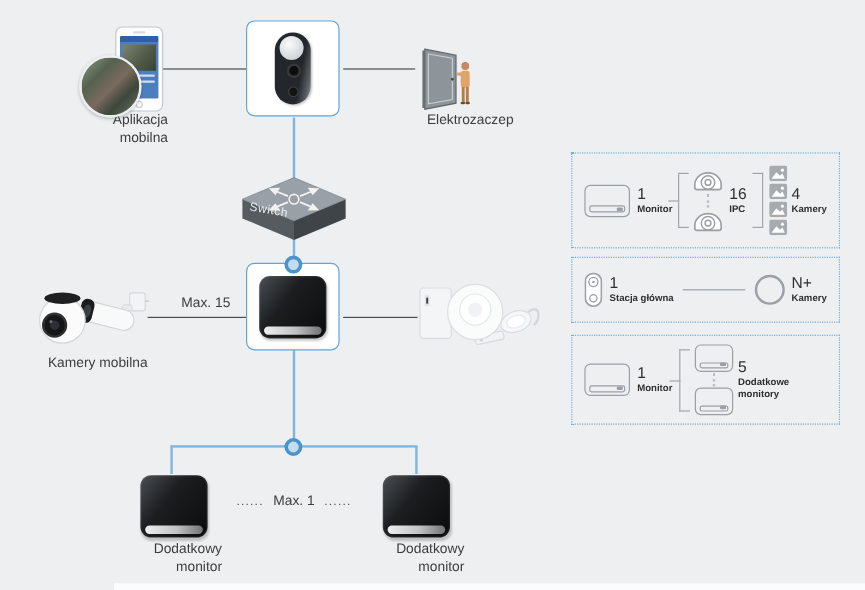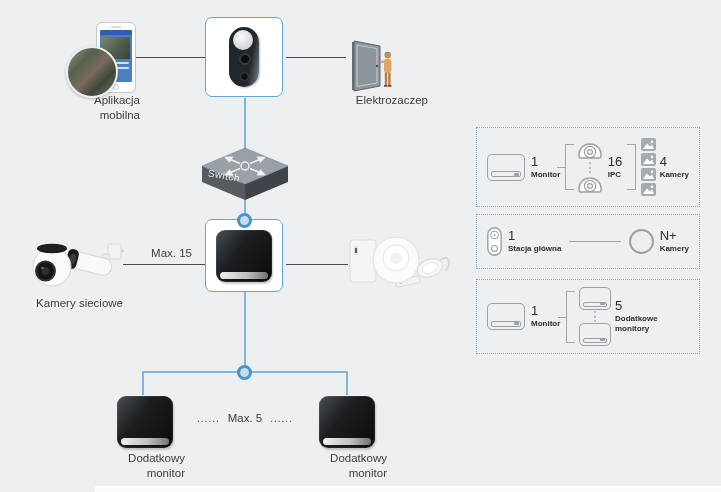--- a/index.html
+++ b/index.html
@@ -180,21 +180,21 @@
         <rect x="44" y="19.5" width="11" height="20" rx="5" fill="#1b1c1d"></rect>
         <ellipse cx="50" cy="29.5" rx="3.2" ry="5.5" fill="#3a3e42"></ellipse>
       </g>
       <circle cx="30" cy="33" r="19" fill="#fbfbfb" stroke="#d3d6d8" stroke-width="1"></circle>
       <ellipse cx="30" cy="14.5" rx="15" ry="4.8" fill="#1e1f20"></ellipse>
       <circle cx="23.5" cy="37" r="9.5" fill="#141516" stroke="#2e3031" stroke-width="2"></circle>
       <circle cx="23.5" cy="37" r="4" fill="#2c2f33"></circle>
       <circle cx="20.5" cy="34" r="1.3" fill="#6b6f73"></circle>
     </svg>
   </div>
-  <div class="lbl" style="left:21px;top:296px;width:102px;">Kamery sieciowe</div>
+  <div class="lbl" style="left:21px;top:296px;width:102px;">Kamery mobilna</div>
   <div class="lbl" style="left:136px;top:246px;width:56px;">Max. 15</div>
 
   <div class="node-box" style="left:205px;top:219px;height:73px;">
     <div class="dm"></div>
   </div>
 
   <div style="position:absolute;left:348px;top:230px;z-index:3;">
     <svg width="104" height="62" viewBox="0 0 104 62">
       <rect x="2" y="10" width="26" height="42" rx="3" fill="#f4f5f6" stroke="#d9dcde" stroke-width="1"></rect>
       <rect x="6" y="16" width="4" height="9" rx="1" fill="#e0e3e5"></rect>
@@ -216,21 +216,21 @@
 
   <div class="dm-wrap" style="left:117px;top:396px;">
       <div class="dm"></div>
     </div>
   <div class="dm-wrap" style="left:319px;top:396px;">
       <div class="dm"></div>
     </div>
 
   <div class="maxrow" style="left:165px;top:412px;width:160px;">
     <span class="dots">......</span>
-    <span>Max. 5</span>
+    <span>Max. 1</span>
     <span class="dots">......</span>
   </div>
 
   <div class="lbl" style="left:105px;top:451px;width:80px;">Dodatkowy monitor</div>
   <div class="lbl" style="left:307px;top:451px;width:80px;">Dodatkowy monitor</div>
 
   <div class="legend-box" style="top:127px;height:80px;justify-content:space-between;">
     <div class="g">
       <div class="leg-mon">
           <div class="btn"></div>

